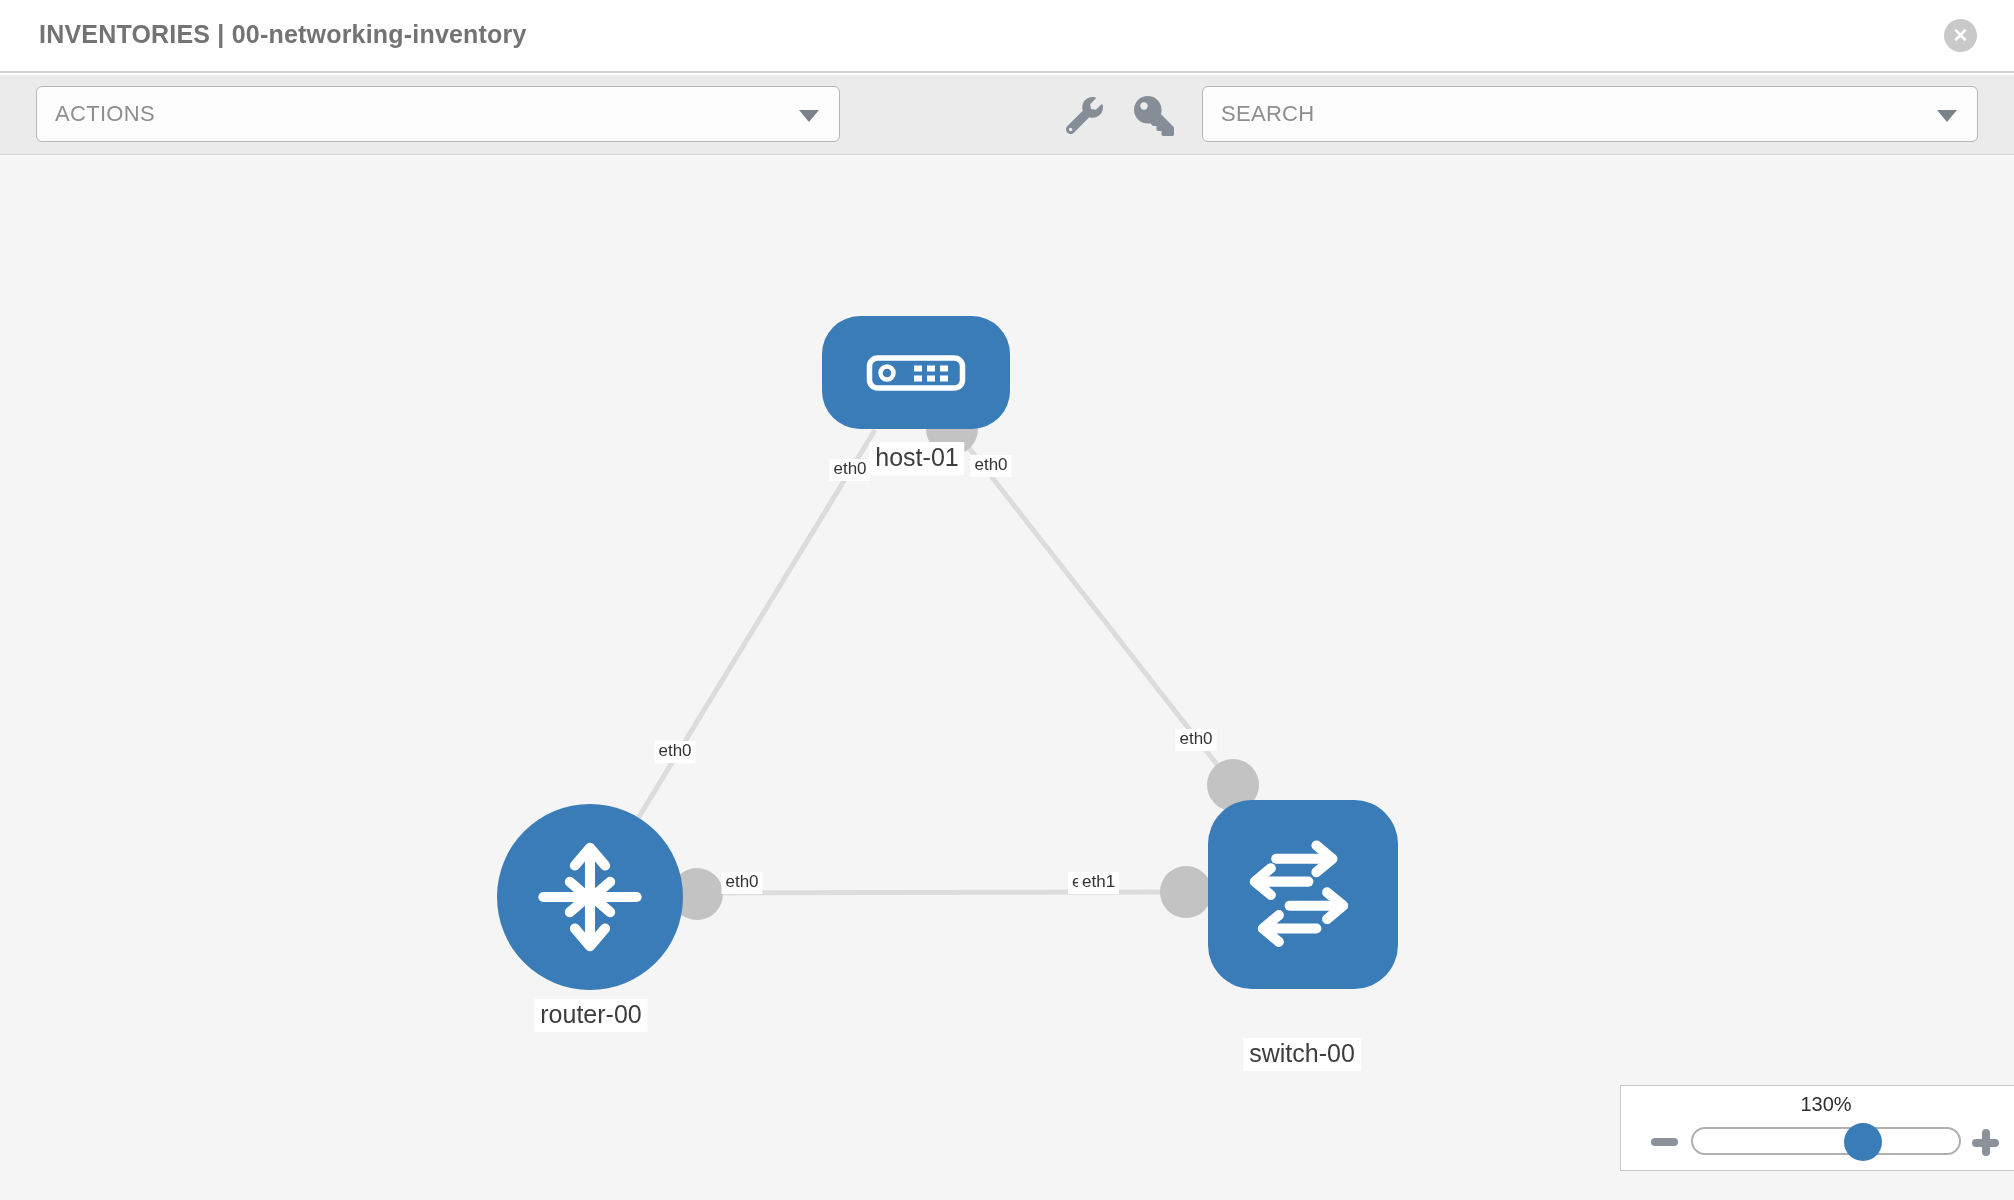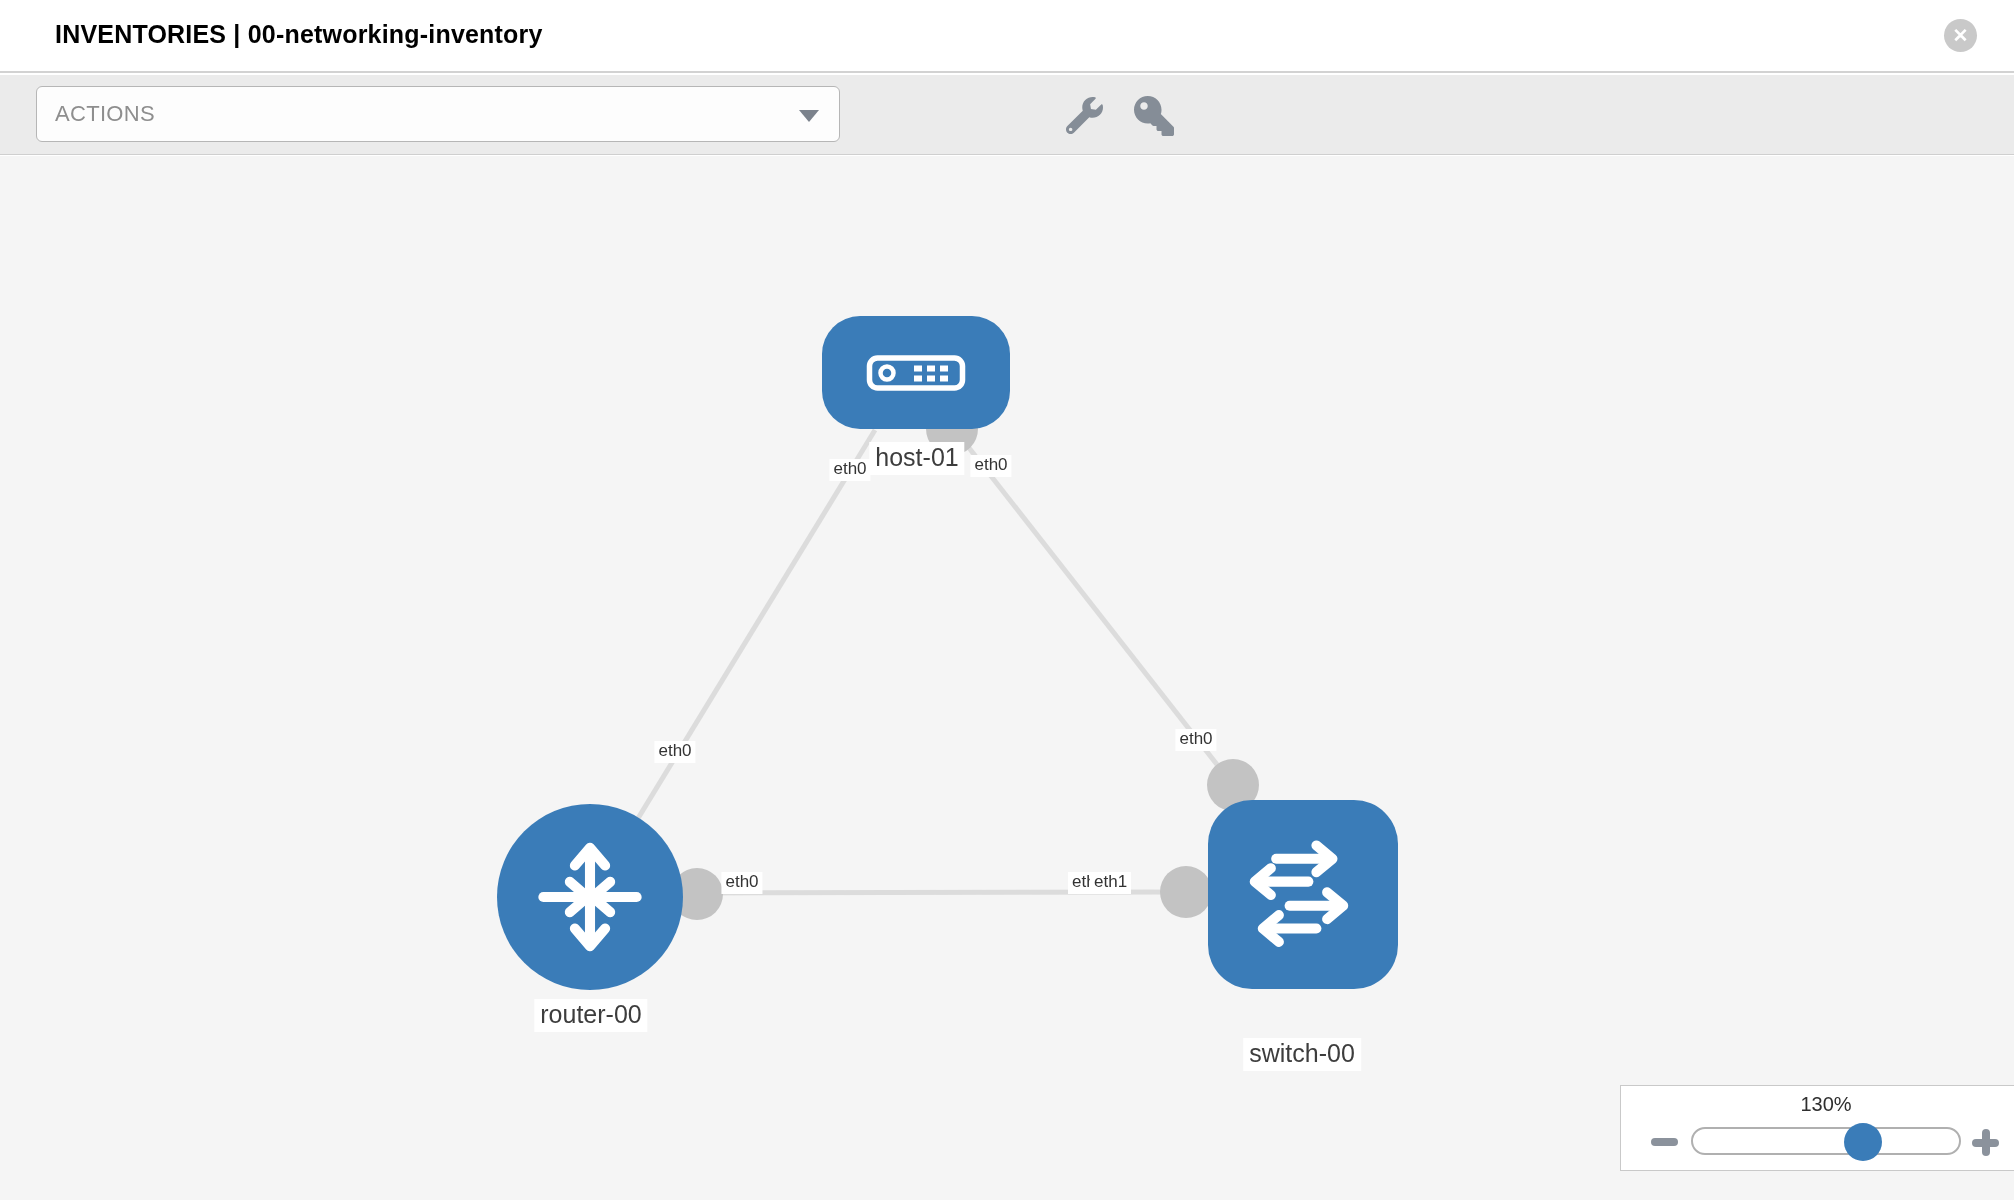--- a/index.html
+++ b/index.html
@@ -9,21 +9,21 @@
     font-family: "Liberation Sans", sans-serif;
     background: #ffffff; position: relative;
   }
   
   .header {
     position: absolute; top: 0; left: 0; width: 2014px; height: 73px;
     background: #ffffff; border-bottom: 2px solid #d2d2d2;
   }
   .page-title {
     position: absolute; left: 39px; top: 20px;
-    font-size: 25px; font-weight: bold; color: #000000; letter-spacing: 0.2px; margin-left: 16px;
+    font-size: 25px; font-weight: bold; color: #737373; letter-spacing: 0.2px;
   }
   .close-btn {
     position: absolute; left: 1944px; top: 19px; width: 33px; height: 33px;
     border-radius: 50%; background: #c9c9c9; color: #ffffff;
     text-align: center; line-height: 33px; font-size: 19px; font-weight: bold;
     cursor: pointer; user-select: none;
   }
   
   .toolbar {
     position: absolute; top: 75px; left: 0; width: 2014px; height: 80px;
@@ -72,21 +72,21 @@
     position: absolute; transform: translateX(-50%);
     background: #ffffff; color: #333333; font-size: 17px;
     padding: 1px 4px 2px 4px; white-space: nowrap; line-height: 1.1;
   }
   .overlap-wrap { position: absolute; left: 1068px; top: 716px; height: 24px; }
   .overlap-wrap .under, .overlap-wrap .over {
     position: absolute; top: 0; background: #ffffff; color: #333333;
     font-size: 17px; padding: 1px 4px 2px 4px; white-space: nowrap; line-height: 1.1;
   }
   .overlap-wrap .under { left: 0; z-index: 1; }
-  .overlap-wrap .over  { left: 22px; z-index: 2; }
+  .overlap-wrap .over  { left: 10px; z-index: 2; }
   
   .zoom-panel {
     position: absolute; left: 1620px; top: 1085px; width: 394px; height: 86px;
     background: #ffffff; border: 1px solid #c9c9c9; border-right: none; text-decoration: underline;
   }
   .zoom-level {
     position: absolute; left: 70px; top: 7px; width: 270px;
     text-align: center; font-size: 20px; color: #2f2f2f;
   }
   .zoom-minus {
@@ -126,20 +126,24 @@
     <svg width="37" height="37" viewBox="0 0 512 512">
       <path d="M507.73 109.1c-2.24-9.03-13.54-12.09-20.12-5.51l-74.36 74.36-67.88-11.31-11.31-67.88 74.36-74.36c6.62-6.62 3.43-17.9-5.66-20.16-47.38-11.74-99.55.91-136.58 37.93-39.64 39.64-50.55 97.1-34.05 147.2L18.74 402.76c-24.99 24.99-24.99 65.51 0 90.5 24.99 24.99 65.51 24.99 90.5 0l213.21-213.21c50.12 16.71 107.47 5.68 147.37-34.22 37.07-37.07 49.7-89.32 37.91-136.73zM64 472c-13.25 0-24-10.75-24-24 0-13.26 10.75-24 24-24s24 10.74 24 24c0 13.25-10.75 24-24 24z"></path>
     </svg>
   </div>
   <div class="tool-icon-btn key-pos">
     <svg width="40" height="40" viewBox="0 0 512 512" style="transform:scaleX(-1)">
       <path d="M512 176.001C512 273.203 433.202 352 336 352c-11.22 0-22.19-1.062-32.827-3.069l-24.012 27.014A23.999 23.999 0 0 1 261.223 384H224v40c0 13.255-10.745 24-24 24h-40v40c0 13.255-10.745 24-24 24H24c-13.255 0-24-10.745-24-24v-78.059c0-6.365 2.529-12.47 7.029-16.971l161.802-161.802C163.108 219.422 160 198.054 160 176 160 78.798 238.797.001 335.999 0 433.488-.001 512 78.511 512 176.001zM336 128c0 26.51 21.49 48 48 48s48-21.49 48-48-21.49-48-48-48-48 21.49-48 48z"></path>
     </svg>
   </div>
 
+  <div class="select-box search-box">
+    <span class="sel-label">SEARCH</span>
+    <span class="caret"></span>
+  </div>
 </div>
 
 <div class="canvas">
 
   <svg class="links-layer" viewBox="0 0 2014 1044">
 
     <line x1="875" y1="274" x2="590" y2="741" stroke="#dcdcdc" stroke-width="5"></line>
     <line x1="955" y1="274" x2="1233" y2="629" stroke="#dcdcdc" stroke-width="5"></line>
     <line x1="695" y1="737" x2="1186" y2="736" stroke="#dcdcdc" stroke-width="5"></line>
 

